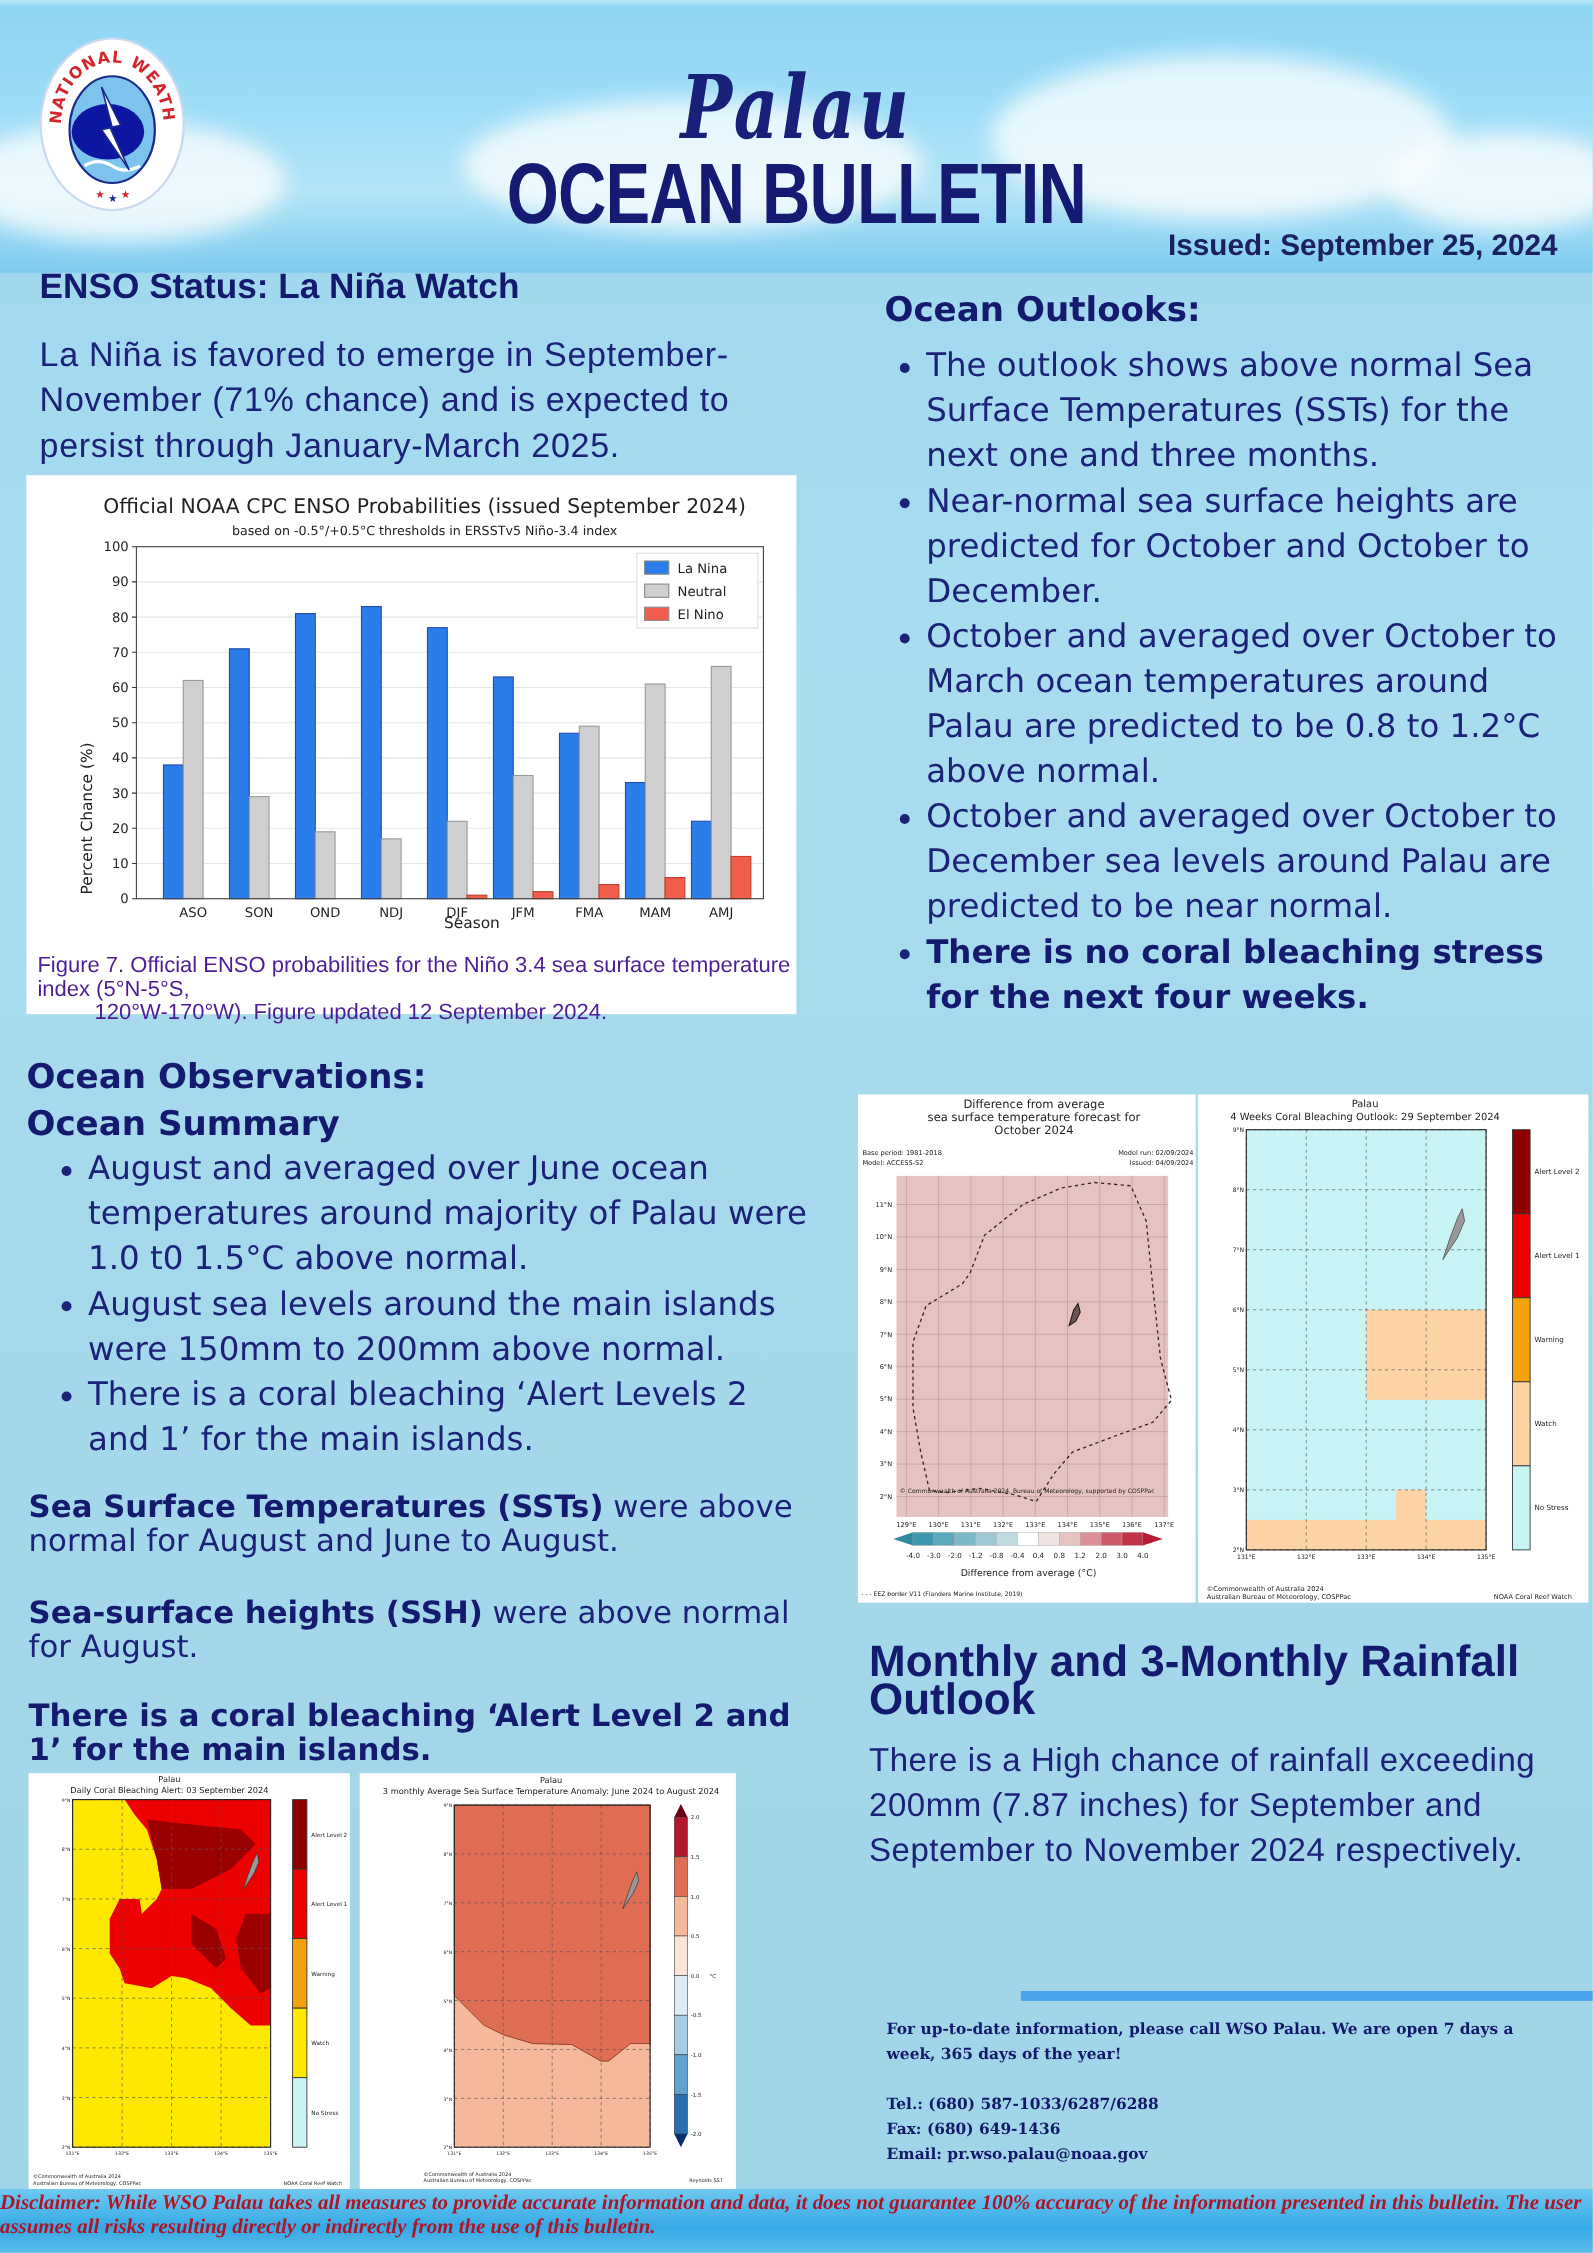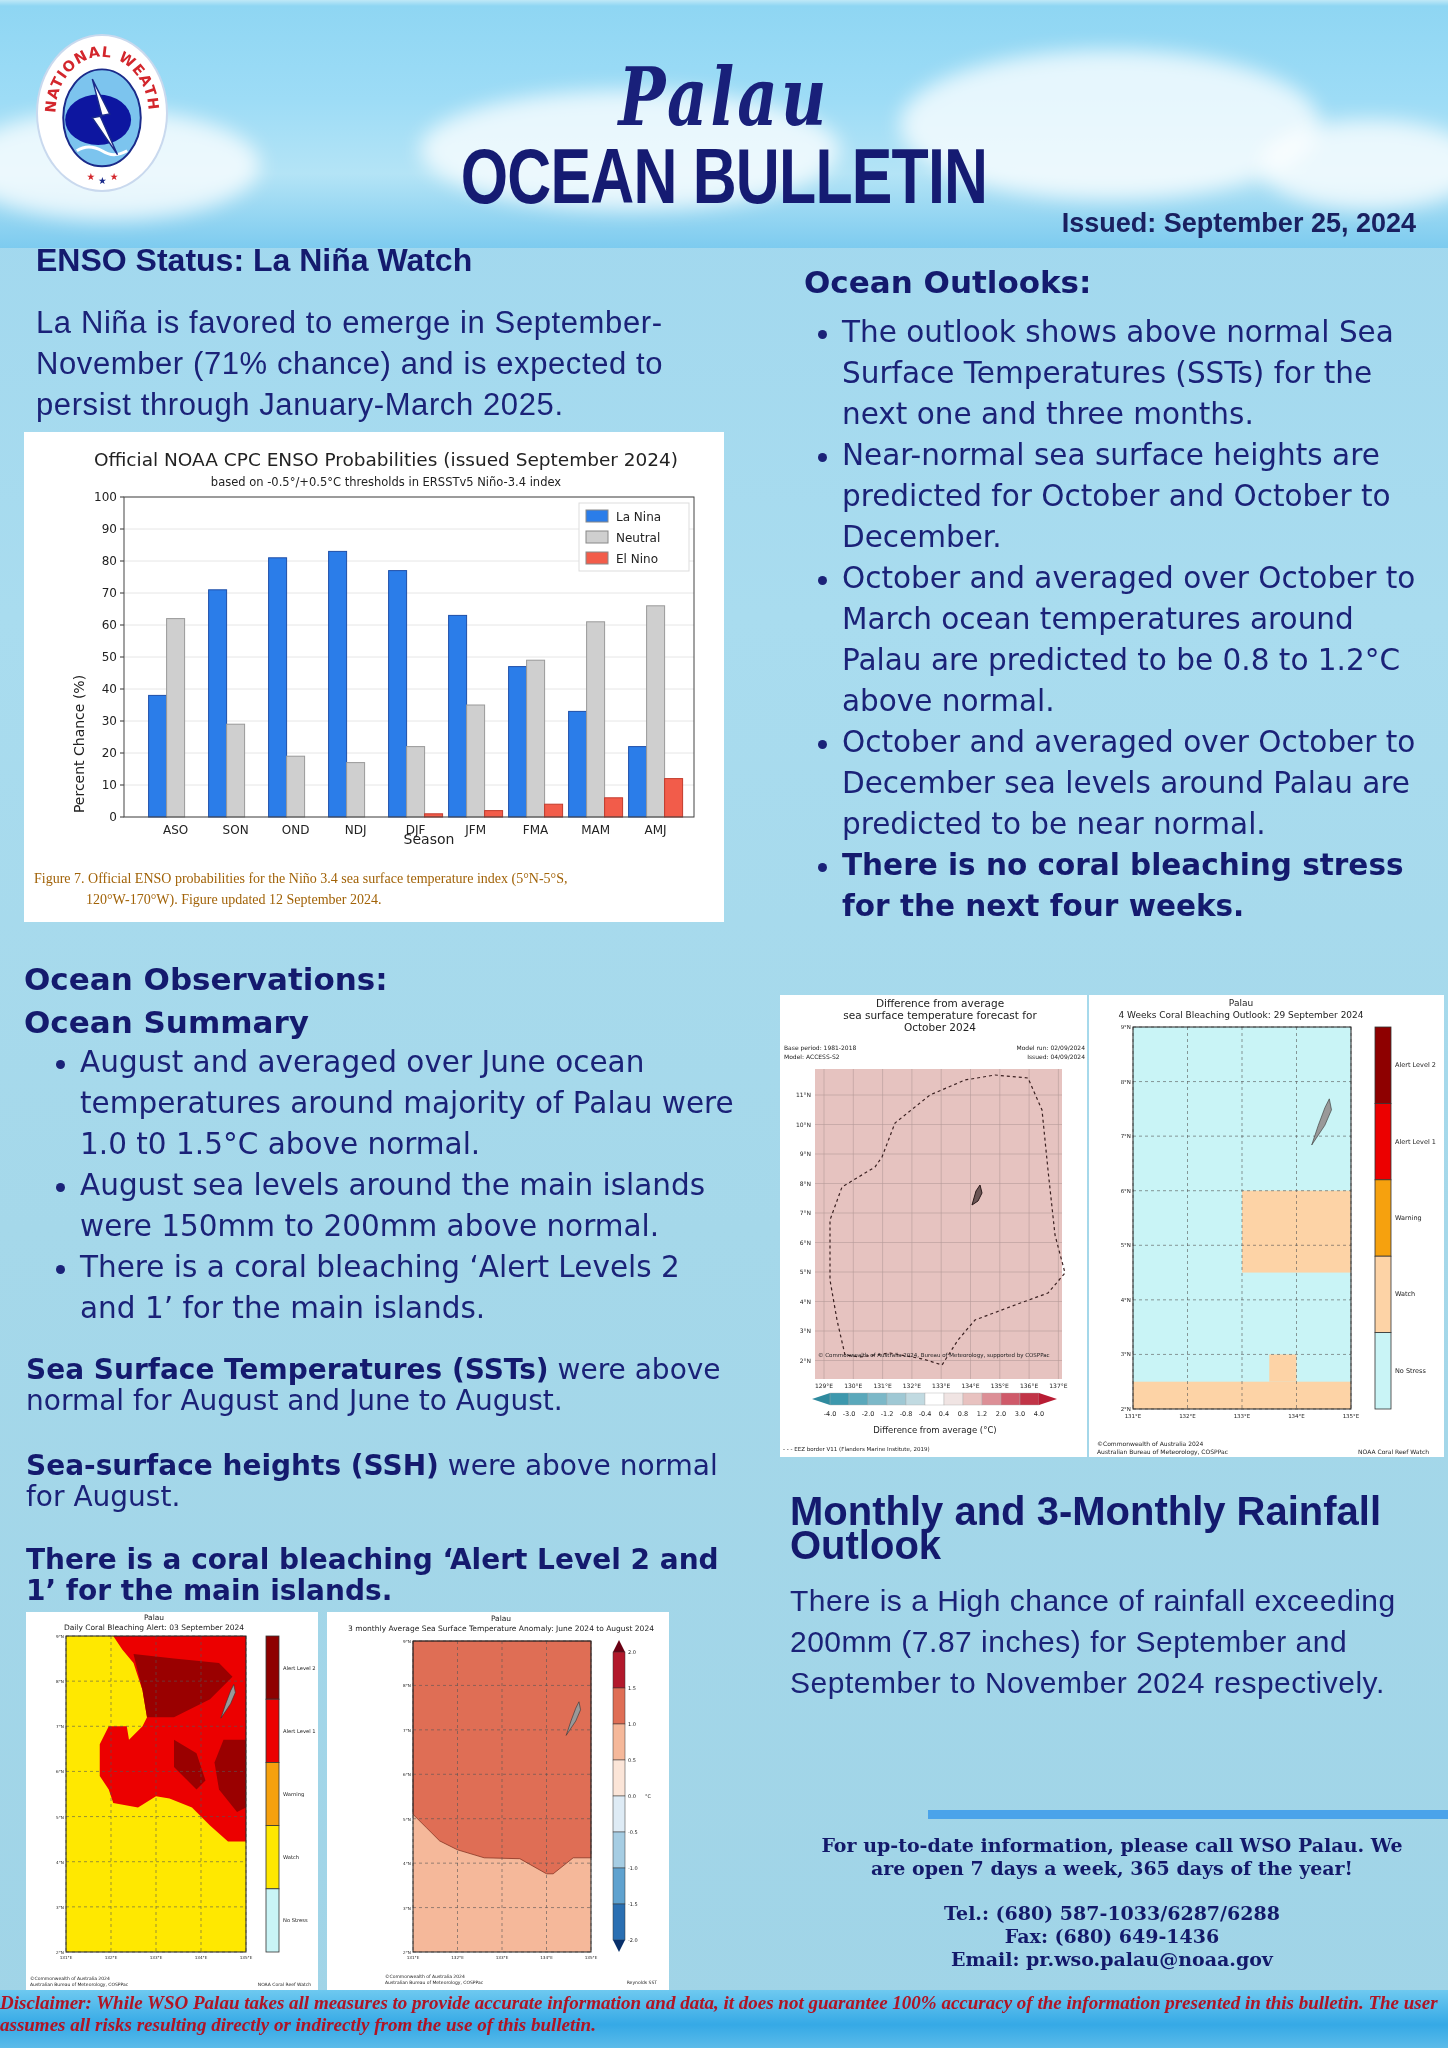--- a/index.html
+++ b/index.html
@@ -10,38 +10,38 @@
 .logo svg{width:100%;height:100%}
 .title-script{position:absolute;left:0;width:1448px;top:50px;text-align:center;font-family:"DejaVu Serif",serif;font-style:italic;font-weight:bold;font-size:80px;color:#19207a;letter-spacing:4px;transform:scaleX(.78)}
 .title-main{position:absolute;left:0;width:1448px;top:136px;text-align:center;font-family:"Liberation Sans",sans-serif;font-weight:bold;font-size:78px;color:#151b72;letter-spacing:-1px;transform:scaleX(.78);line-height:80px}
 .issued{position:absolute;right:32px;top:208px;font-family:"Liberation Sans",sans-serif;font-weight:bold;font-size:27px;color:#1a2060}
 .h2{font-family:"DejaVu Sans",sans-serif;font-weight:bold;color:#141a6e}
 .body-text{font-family:"DejaVu Sans",sans-serif;color:#1b2278}
 #enso-title{position:absolute;left:36px;top:242px;font-size:32px;font-family:Liberation Sans, sans-serif}
 #enso-text{position:absolute;left:36px;top:302px;width:700px;font-size:31px;line-height:41px;font-family:Liberation Sans, sans-serif;letter-spacing:.6px}
 .chart-box{position:absolute;left:24px;top:432px;width:700px;height:490px;background:#fff}
 .chart-box svg{position:absolute;left:0;top:0}
-.chart-caption{position:absolute;left:10px;top:436px;width:690px;font-family:Liberation Serif, serif;font-size:14px;line-height:21px;color:#a16207}
+.chart-caption{position:absolute;left:10px;top:436px;width:690px;font-family:Liberation Sans, sans-serif;font-size:20px;line-height:21px;color:#4c1d95}
 .chart-caption .c2{display:block;padding-left:52px}
 #obs-title{position:absolute;left:24px;top:958px;font-size:31px;line-height:43px}
 ul.bul{list-style:none}
 ul.bul li{position:relative;padding-left:32px}
 ul.bul li:before{content:"";position:absolute;left:8px;top:.62em;width:9px;height:9px;border-radius:50%;background:#1b2278}
 #obs-list{position:absolute;left:48px;top:1042px;width:690px;font-size:29.5px;line-height:41px}
 #sst-para{position:absolute;left:26px;top:1354px;width:720px;font-size:28px;line-height:31px}
 #ssh-para{position:absolute;left:26px;top:1450px;width:720px;font-size:28px;line-height:31px}
 #alert-para{position:absolute;left:26px;top:1544px;width:720px;font-size:28px;line-height:31px;font-weight:bold}
 #outlook-title{position:absolute;left:804px;top:264px;font-size:31px}
 #outlook-list{position:absolute;left:810px;top:312px;width:620px;font-size:29.5px;line-height:41px}
 #outlook-list li.bold{font-weight:bold}
 .img-panel{position:absolute;background:#fff;overflow:hidden}
 #rain-title{position:absolute;left:790px;top:1494px;width:620px;font-size:40px;line-height:34px;font-family:"Liberation Sans",sans-serif}
 #rain-text{position:absolute;left:790px;top:1580px;width:640px;font-size:30px;line-height:41px;font-family:"Liberation Sans",sans-serif;letter-spacing:.5px}
 .contact-bar{position:absolute;left:928px;top:1810px;width:520px;height:9px;background:#4aa3ea}
-.contact{position:absolute;left:806px;top:1834px;width:612px;text-align:center;font-family:"DejaVu Serif",serif;font-weight:bold;color:#13196a;font-size:19px;line-height:23px}
+.contact{position:absolute;left:806px;top:1834px;width:612px;text-align:left;font-family:"DejaVu Serif",serif;font-weight:bold;color:#13196a;font-size:14px;line-height:23px}
 .contact .gap{height:22px}
 .disclaimer{position:absolute;left:0;top:1990px;width:1448px;height:58px;background:linear-gradient(180deg,#6ec9f0,#35a9e6 60%,#5bbbe9);text-align:left;font-family:"Liberation Serif",serif;font-style:italic;font-weight:bold;color:#b01424;font-size:19px;line-height:22px;padding-top:2px}
 .tiny{font-family:"DejaVu Sans",sans-serif;fill:#222}
 </style>
 </head>
 <body>
 
 <div class="header">
   <div class="cloud" style="left:-40px;top:110px;width:300px;height:110px"></div>
   <div class="cloud" style="left:420px;top:90px;width:420px;height:120px"></div>

